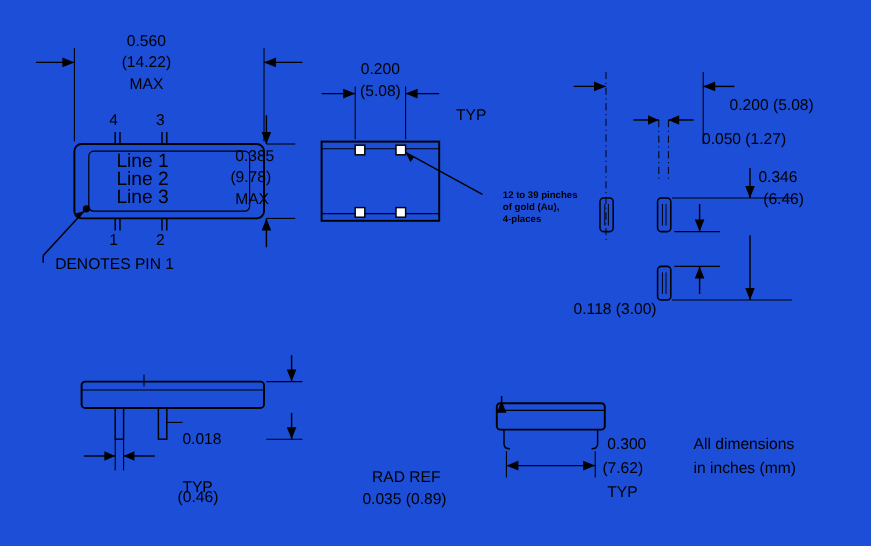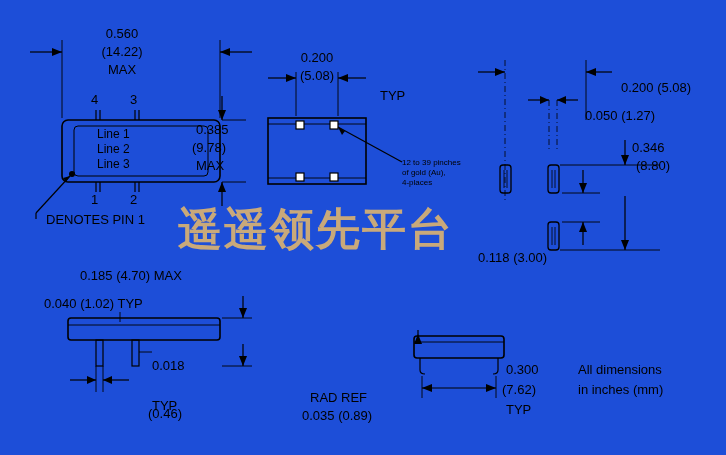--- a/index.html
+++ b/index.html
@@ -17,27 +17,28 @@
     overflow: hidden;
   }
   .lbl {
     position: absolute;
     font-size: 13px;
     line-height: 15px;
     white-space: pre;
     color: #000;
   }
   .lbl.small {
-    font-size: 12px;
+    font-size: 16px;
     line-height: 13px;
   }
   .lbl.tiny {
     font-size: 8px;
     line-height: 9px;
-    font-weight: normal;
+    font-weight: bold;
+    margin-left: 17px;
   }
   .lbl.center {
     text-align: center;
   }
   svg.overlay {
     position: absolute;
     left: 0;
     top: 0;
     width: 726px;
     height: 455px;
@@ -220,36 +221,33 @@
   <div class="lbl" style="left:46px; top:212px;">DENOTES PIN 1</div>
 
   <div class="lbl center" style="left:288px; top:50px; width:58px;">0.200</div>
   <div class="lbl center" style="left:284px; top:68px; width:66px;">(5.08)</div>
   <div class="lbl" style="left:380px; top:88px;">TYP</div>
 
   <div class="lbl tiny" style="left:402px; top:158px;">12 to 39 pinches</div>
   <div class="lbl tiny" style="left:402px; top:168px;">of gold (Au),</div>
   <div class="lbl tiny" style="left:402px; top:178px;text-align:center;">4-places</div>
 
-  <div class="lbl" style="left:577px; top:80px;padding-left:44px;">0.200 (5.08)</div>
+  <div class="lbl" style="left:564px; top:80px;padding-left:44px;">0.200 (5.08)</div>
   <div class="lbl" style="left:585px; top:108px;">0.050 (1.27)</div>
   <div class="lbl" style="left:632px; top:140px;">0.346</div>
-  <div class="lbl" style="left:636px; top:158px;">(8.80)</div>
+  <div class="lbl" style="left:636px; top:158px;">(6.46)</div>
   <div class="lbl" style="left:478px; top:250px;">0.118 (3.00)</div>
 
-  <div class="lbl" style="left:80px; top:268px;">0.185 (4.70) MAX</div>
-  <div class="lbl" style="left:44px; top:296px;">0.040 (1.02) TYP</div>
   <div class="lbl" style="left:152px; top:358px;">0.018</div>
   <div class="lbl" style="left:148px; top:388px;margin-top:18px;">(0.46)</div>
   <div class="lbl" style="left:152px; top:398px;">TYP</div>
 
   <div class="lbl" style="left:302px; top:368px;margin-top:40px;">0.035 (0.89)</div>
   <div class="lbl" style="left:310px; top:390px;">RAD REF</div>
   <div class="lbl" style="left:506px; top:362px;">0.300</div>
   <div class="lbl" style="left:502px; top:382px;">(7.62)</div>
   <div class="lbl" style="left:506px; top:402px;">TYP</div>
 
   <div class="lbl" style="left:578px; top:362px;">All dimensions</div>
   <div class="lbl" style="left:578px; top:382px;">in inches (mm)</div>
 
-  <div class="watermark">遥遥领先平台</div>
 
 </div>
 
 </body></html>

